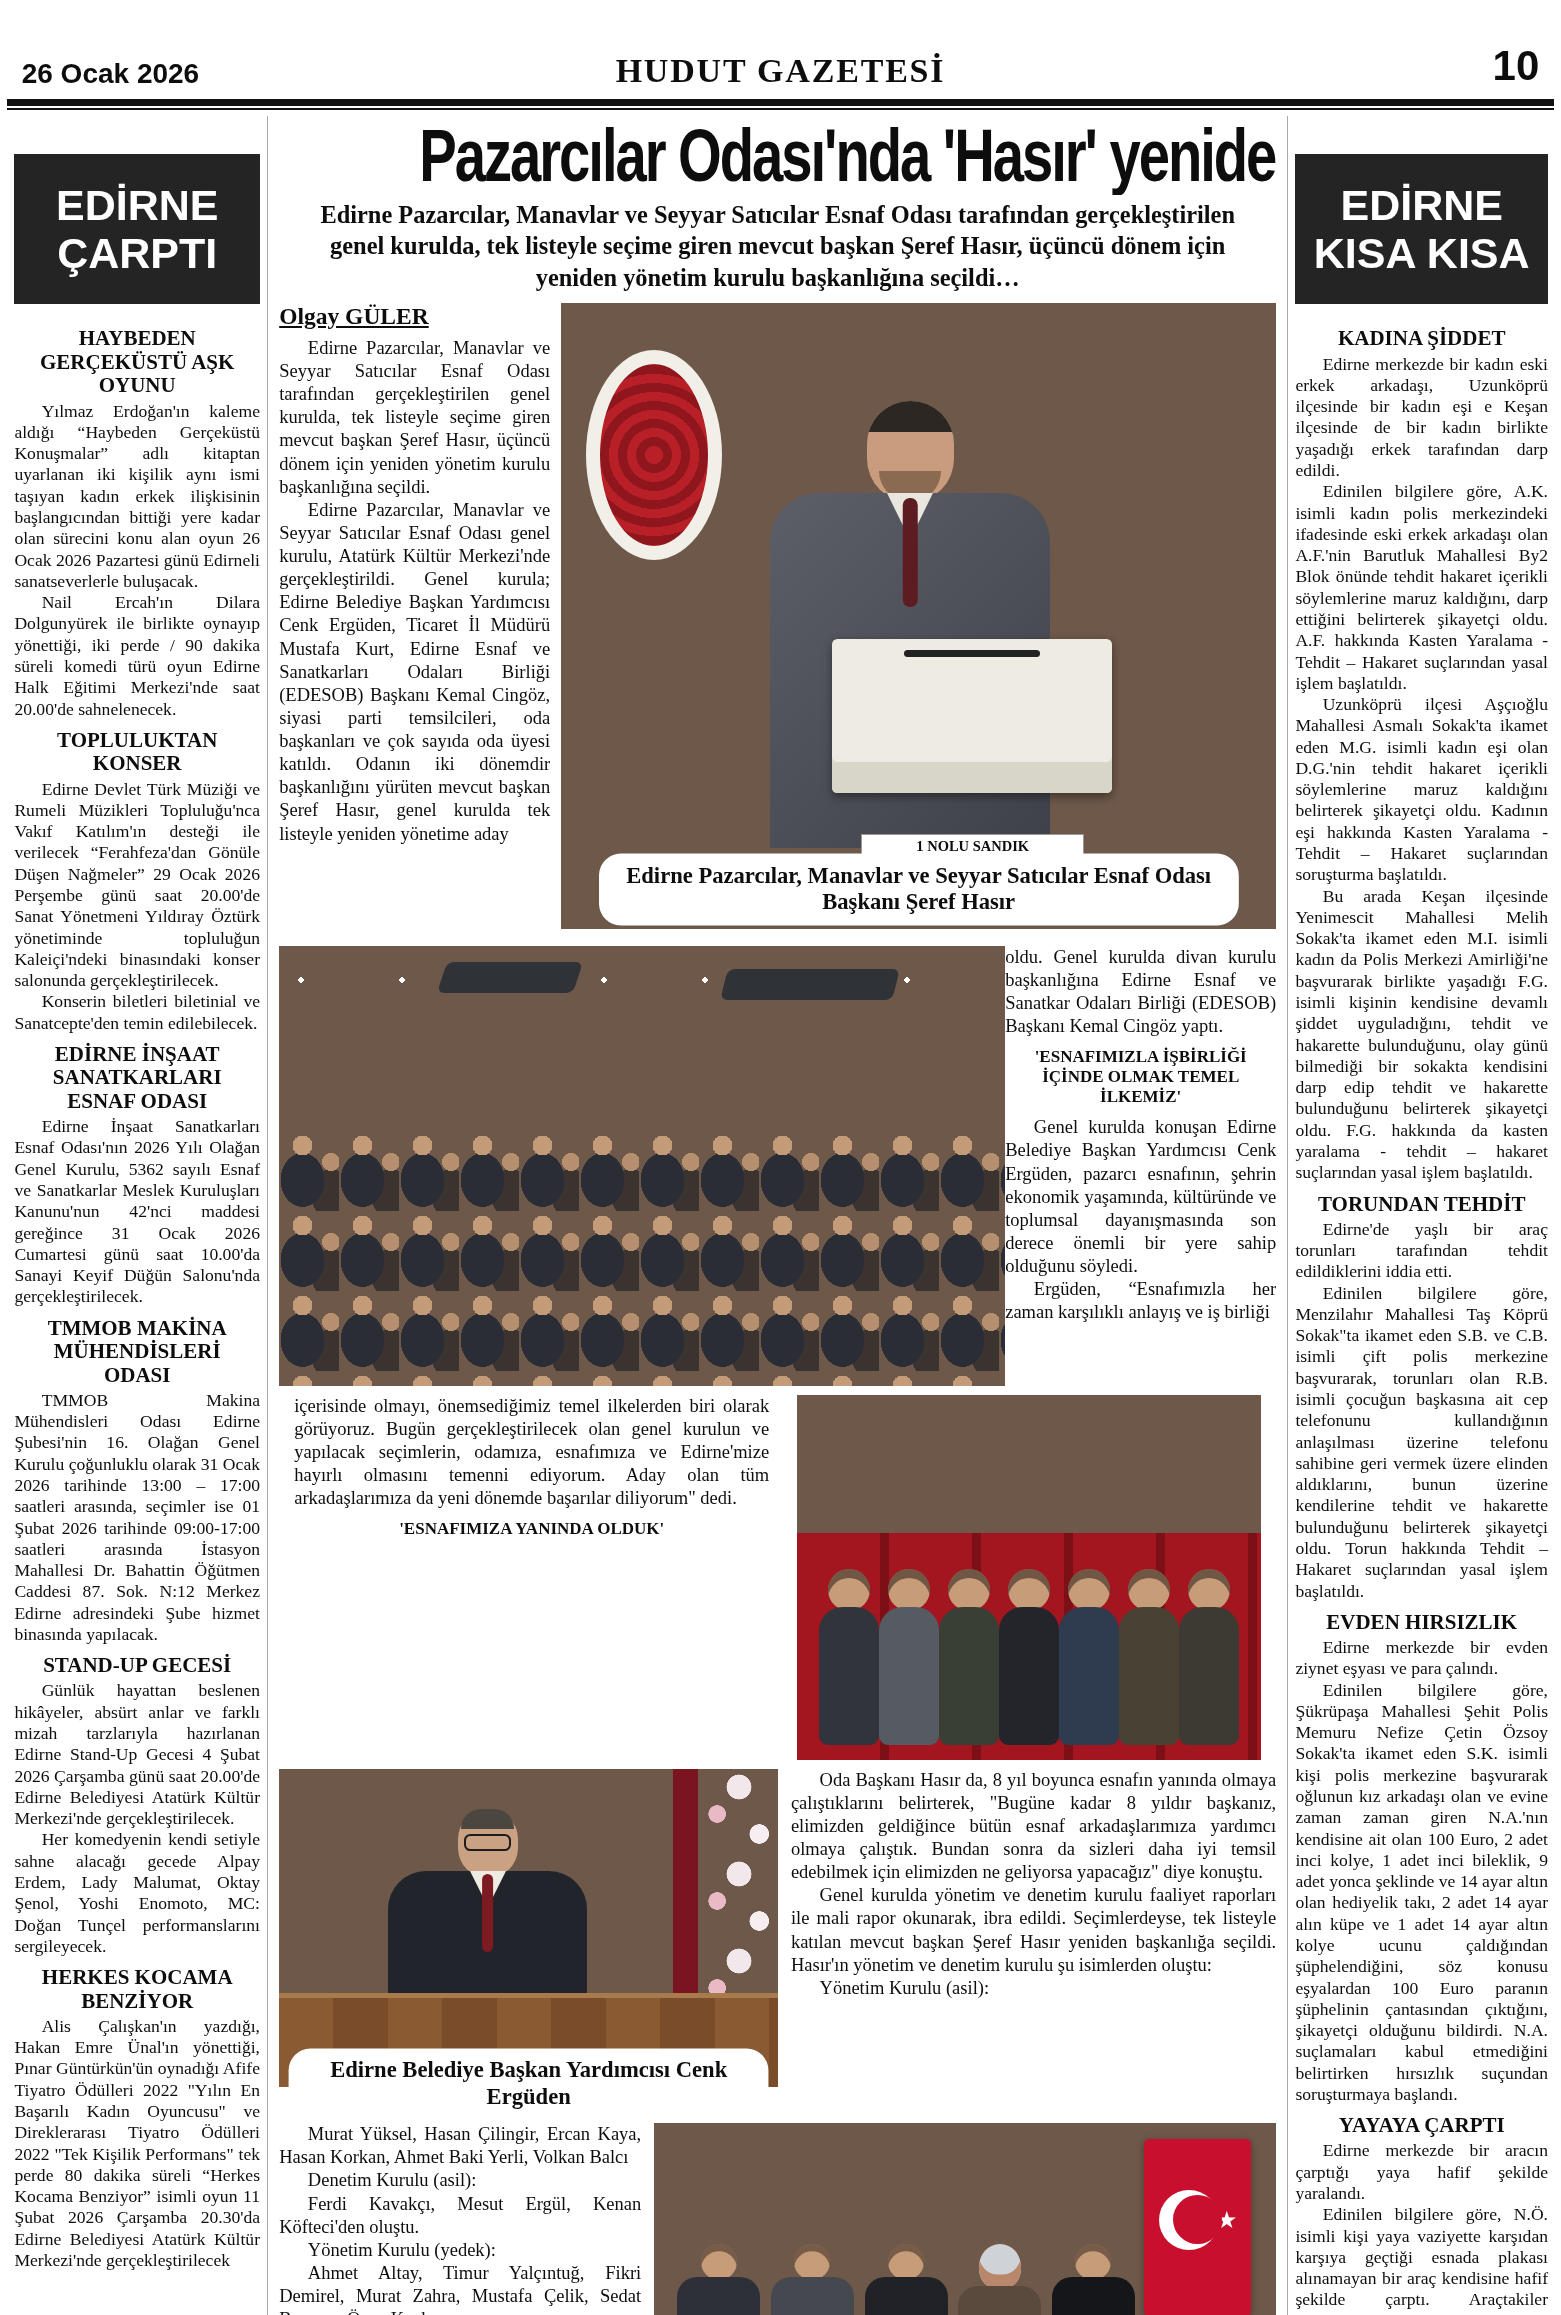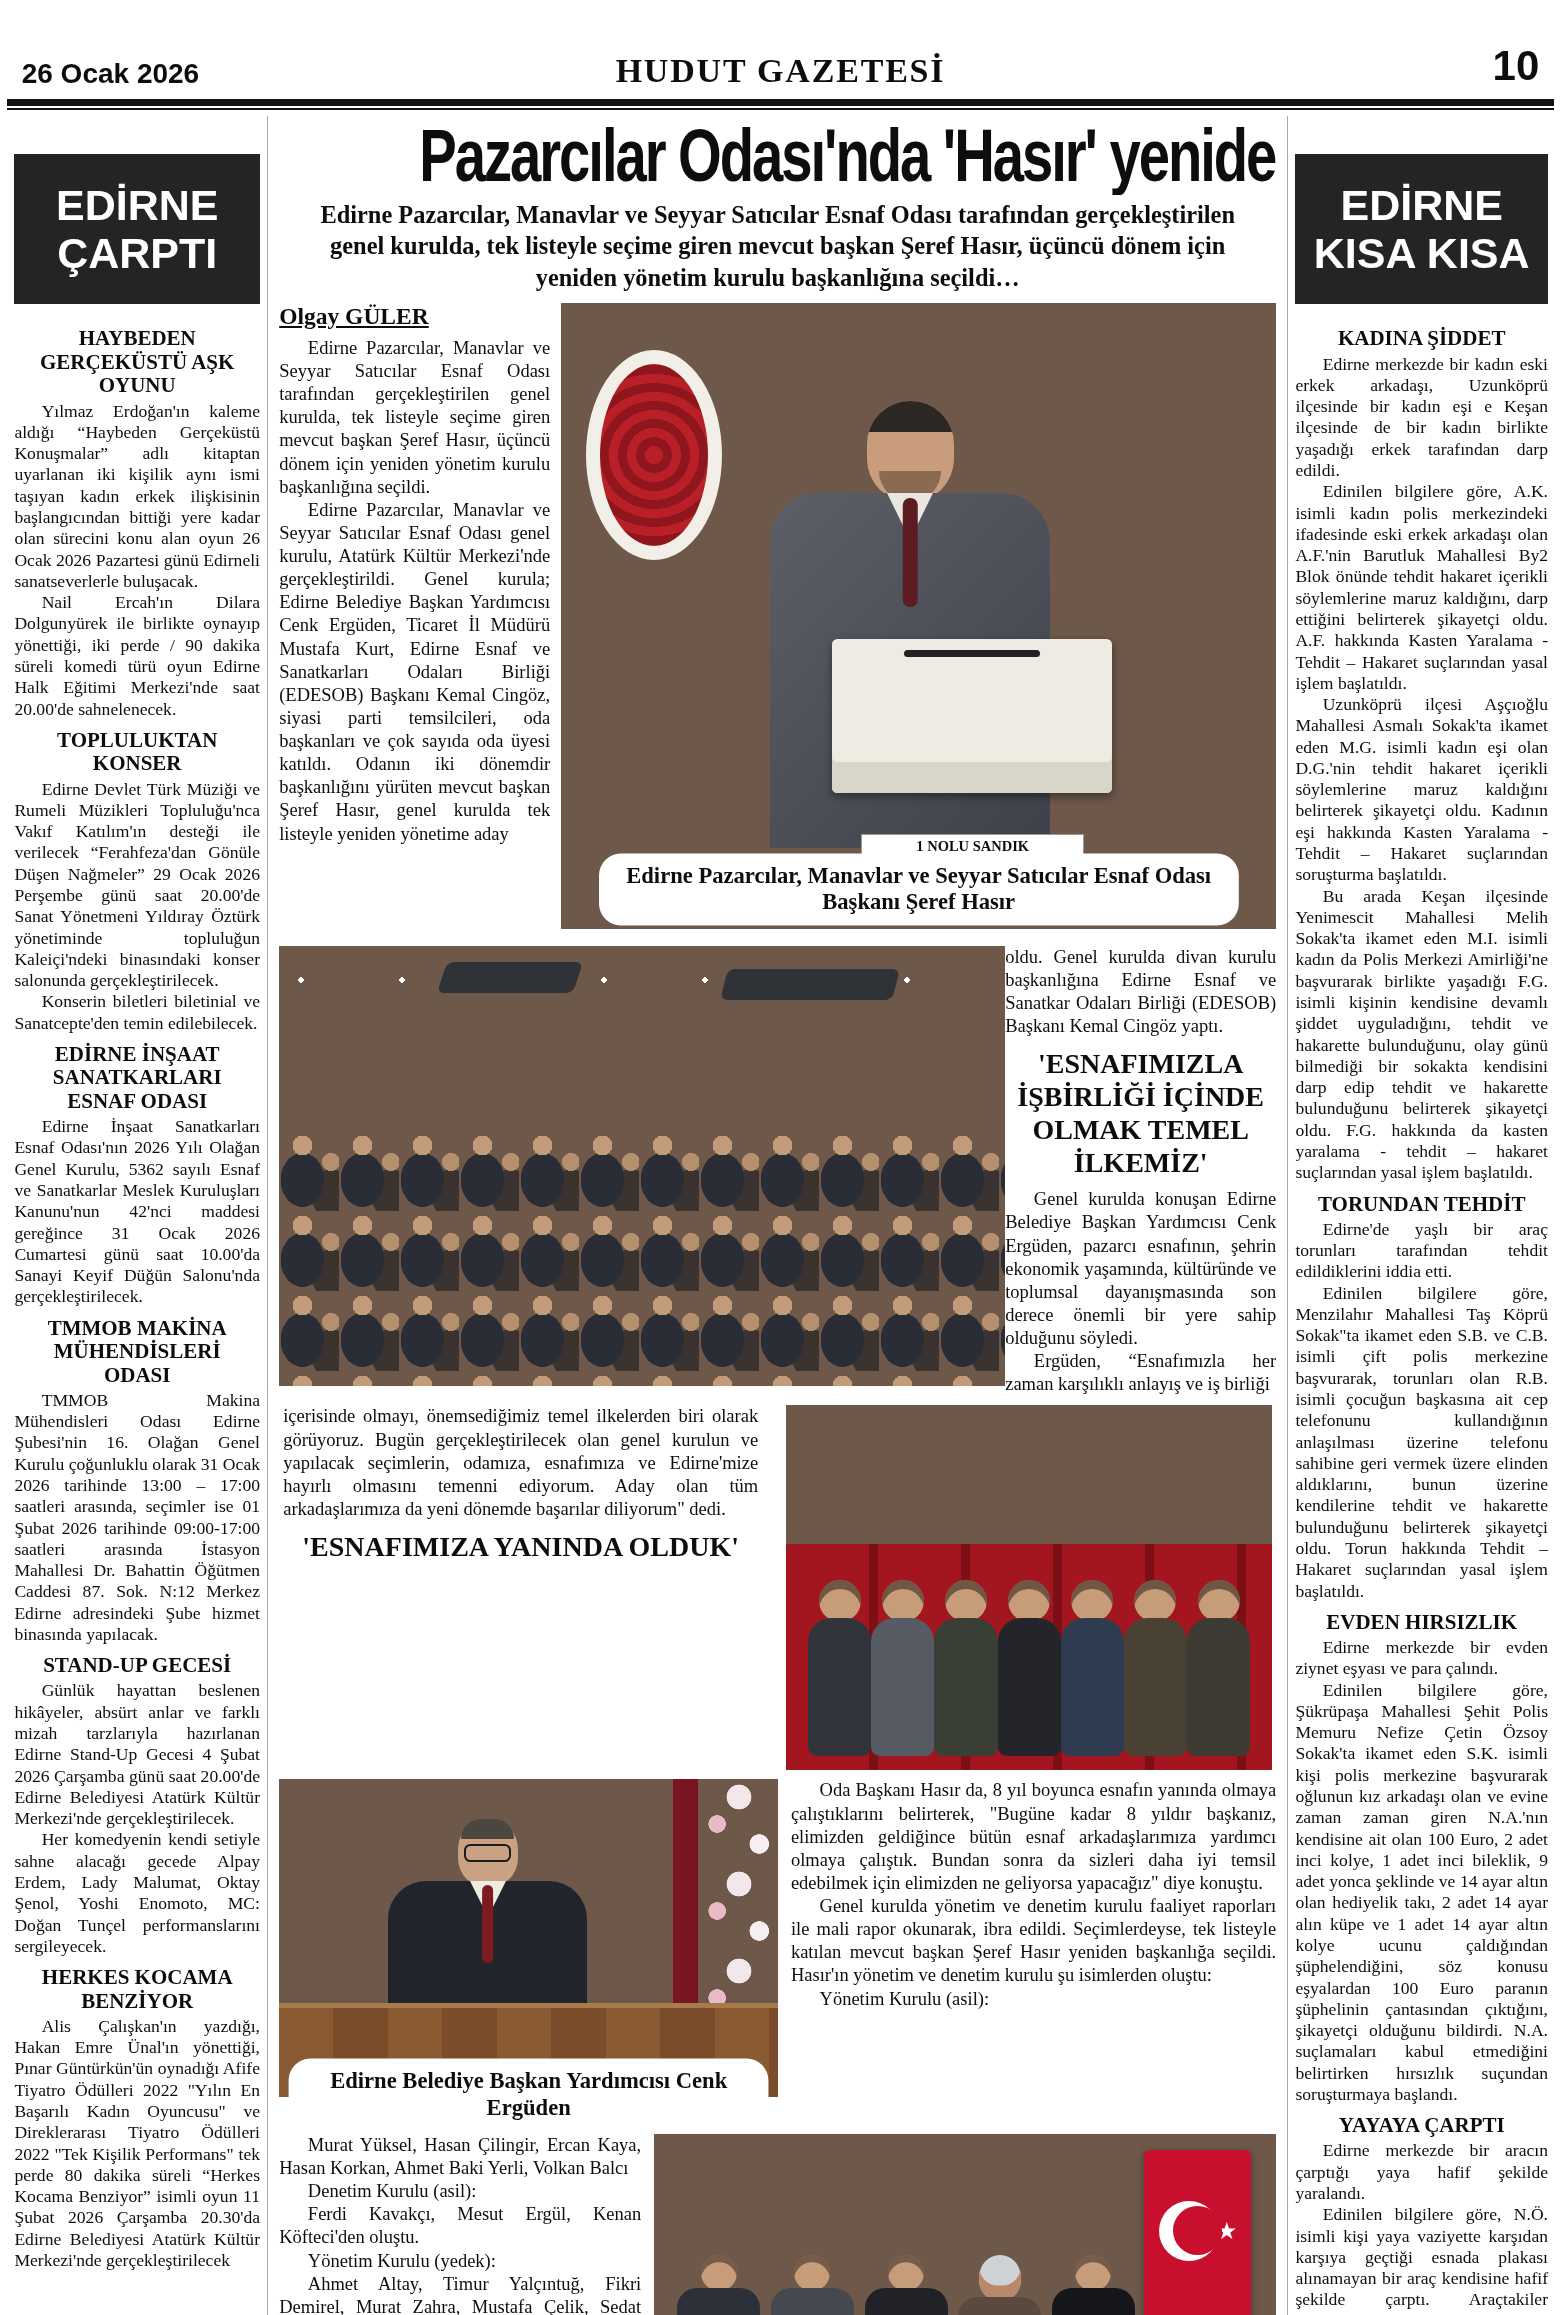--- a/index.html
+++ b/index.html
@@ -39,26 +39,26 @@
   .headline-wrap { text-align: center; overflow: hidden; }
   .headline { display: inline-block; white-space: nowrap;
               font-family: "Liberation Sans", sans-serif; font-weight: 800;
               font-size: 74px; letter-spacing: -2.7px; line-height: 1.0;
               transform: scaleX(0.76); transform-origin: 50% 50%; margin: 3.6px 0 1.8px; }
   .standfirst { font-weight: 700; font-size: 24.4px; line-height: 1.3;
                 text-align: center; margin: 3.6px 16.3px 9px; }
   .byline { font-weight: 700; font-size: 23.5px; text-decoration: underline;
             margin: 0 0 7.2px; }
   .center p.body { font-size: 18.5px; line-height: 1.25; text-align: justify; }
-  .subhead { text-align: center; font-weight: 700; font-size: 28px;
+  .subhead { text-align: center; font-weight: 700; font-size: 17px;
              line-height: 1.18; margin: 9px 1.8px; }
 
   .rowC { display: grid; grid-template-columns: 271px 1fr; gap: 11px; margin: 3.6px 0 9px; }
   .rowD { display: grid; grid-template-columns: 1fr 271px; margin: 17px 0 9px; }
-  .rowE { display: grid; grid-template-columns: 475px 1fr; gap: 28px; margin: 0 4px 9px; }
+  .rowE { display: grid; grid-template-columns: 475px 1fr; gap: 28px; margin: 0 15px 9px; }
   .rowF { display: grid; grid-template-columns: 499px 1fr; gap: 12.7px; margin: 0 0 9px; }
   .rowG { display: grid; grid-template-columns: 362px 1fr; gap: 12.7px; }
 
   
   figure.photo { position: relative; overflow: hidden; background: #6d584a; }
   .caption-bubble { position: absolute; left: 50%; transform: translateX(-50%);
                     bottom: 9px; background: #fff; border-radius: 16.3px;
                     padding: 3.6px 16.3px; font-weight: 700; font-size: 22.6px;
                     line-height: 1.18; text-align: center; max-width: 88%;
                     width: max-content; box-shadow: 0 0 0 5.4px #fff; }

